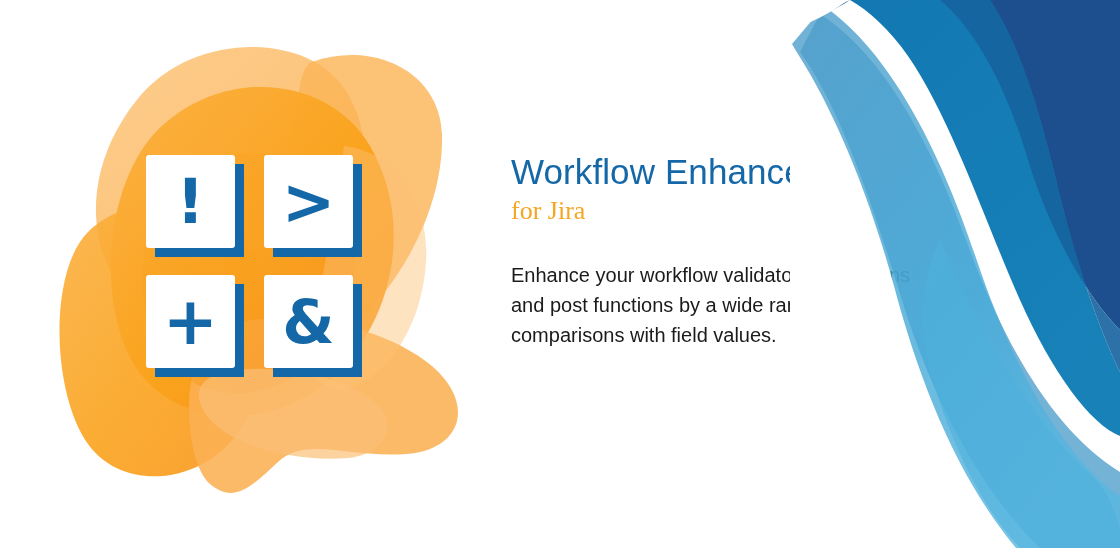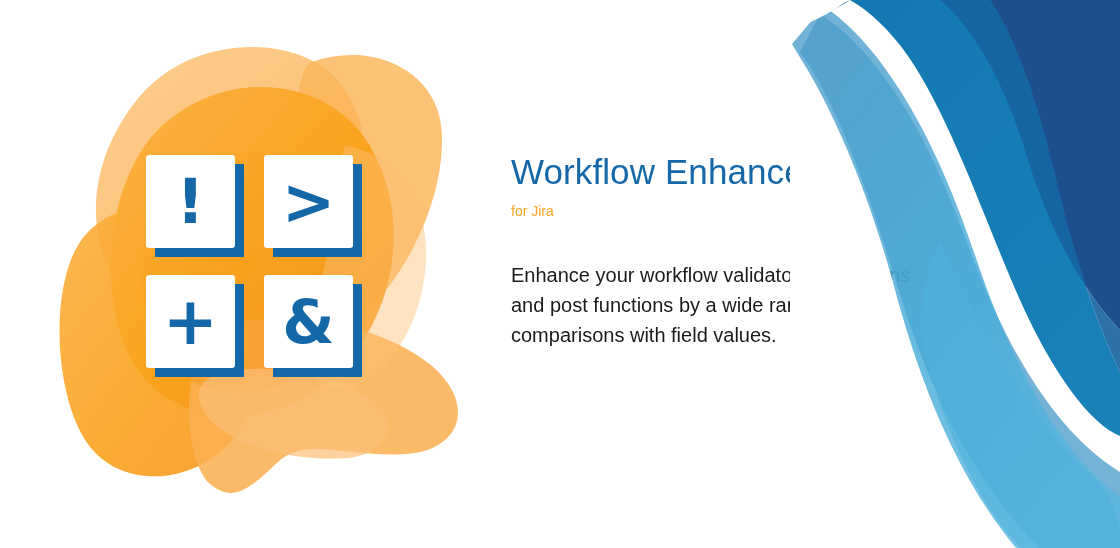--- a/index.html
+++ b/index.html
@@ -102,24 +102,25 @@
   #product-title {
     margin: 0;
     font-size: 35px;
     font-weight: normal;
     color: #1568a8;
     letter-spacing: 0.1px;
     line-height: 44px;
   }
   #product-subtitle {
     margin: 4px 0 0 0;
-    font-size: 14px;
+    font-size: 26px;
     font-weight: normal;
     color: #f5a623;
     line-height: 26px;
+    font-family: Liberation Serif, serif;
   }
   #product-description {
     margin: 36px 0 0 0;
     font-size: 20px;
     color: #1b1b1b;
     line-height: 30px;
     max-width: 432px;
   }
 </style>
 </head>

